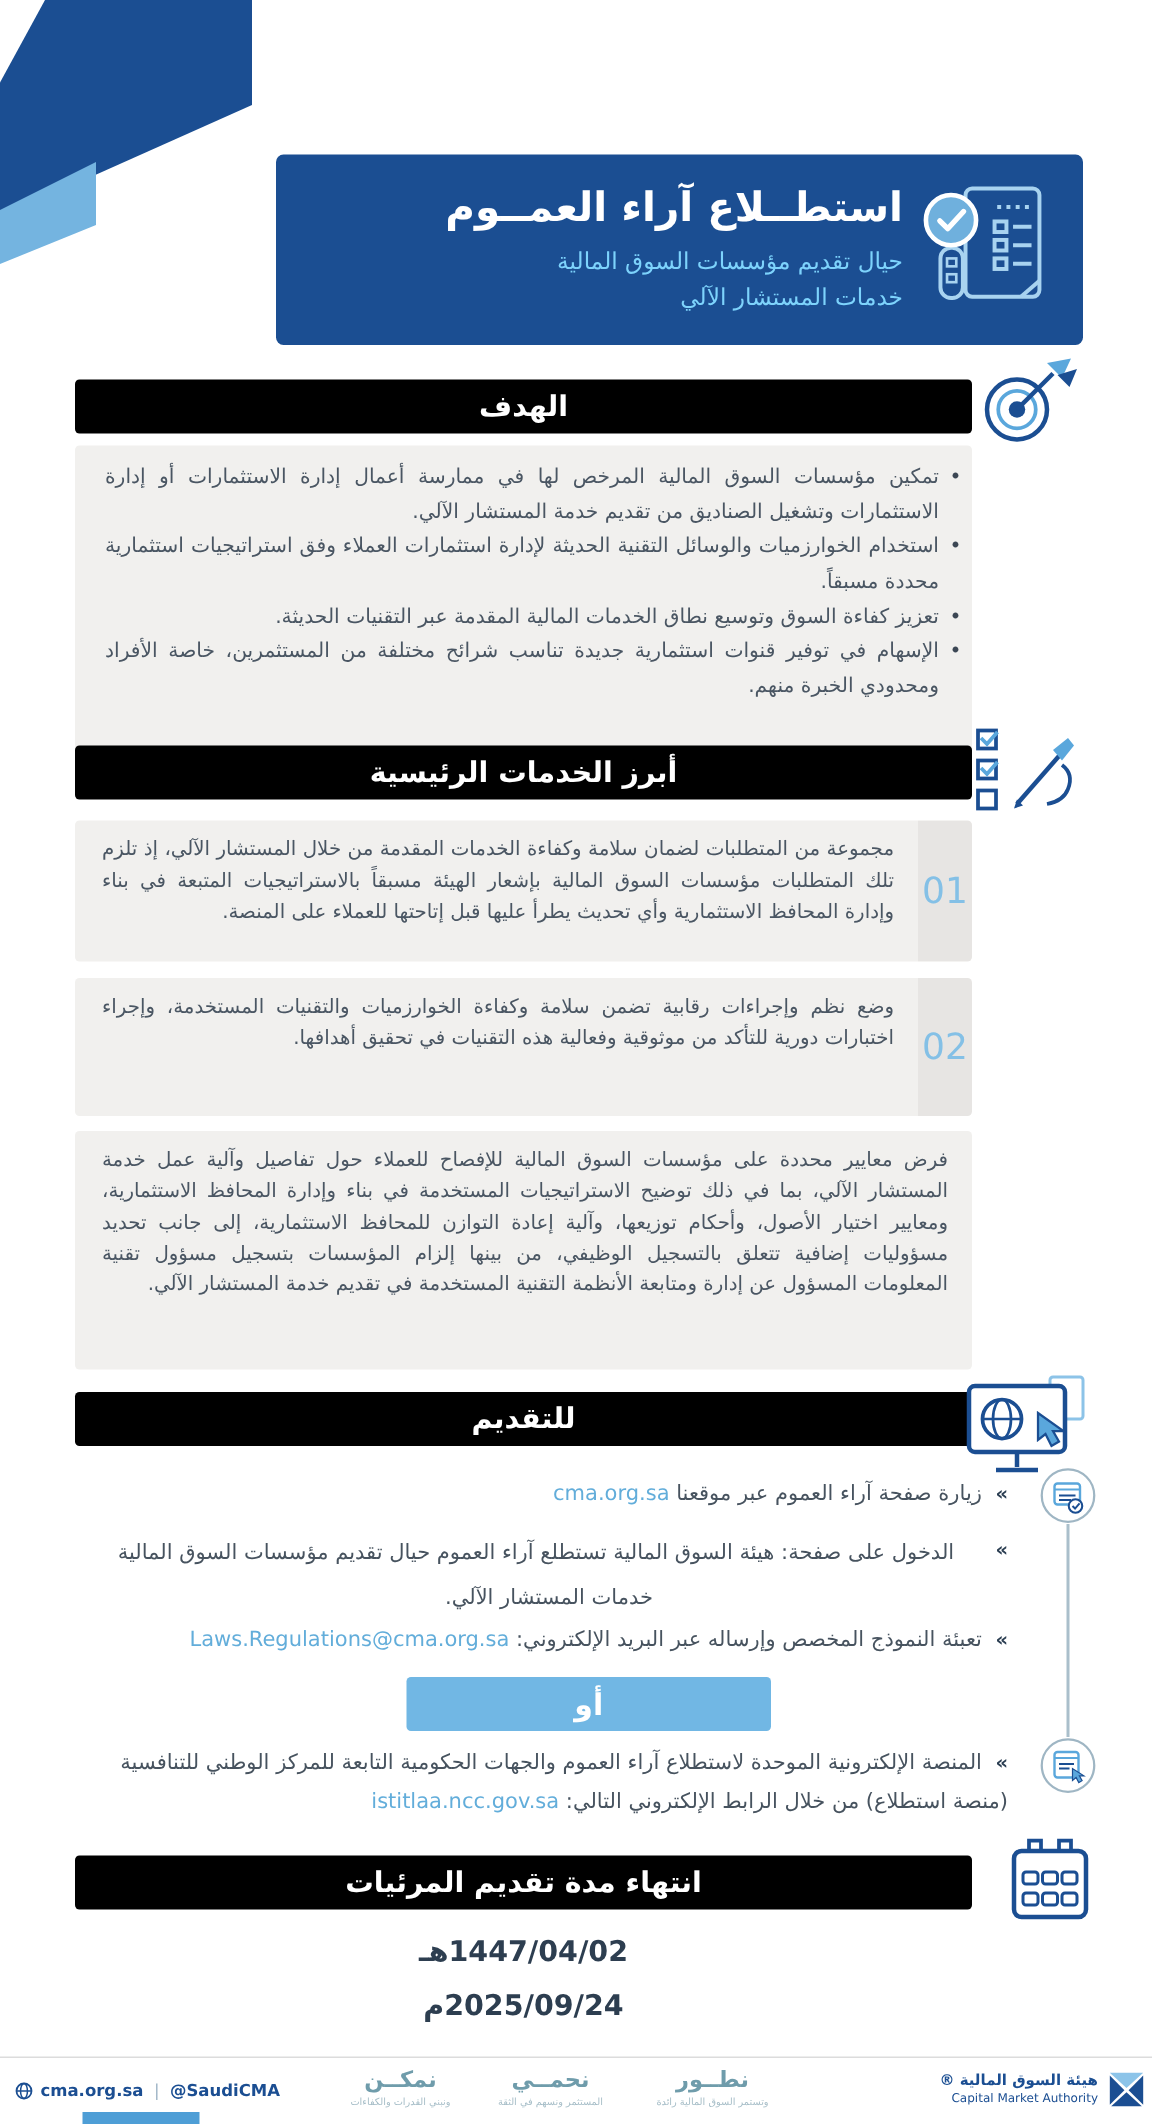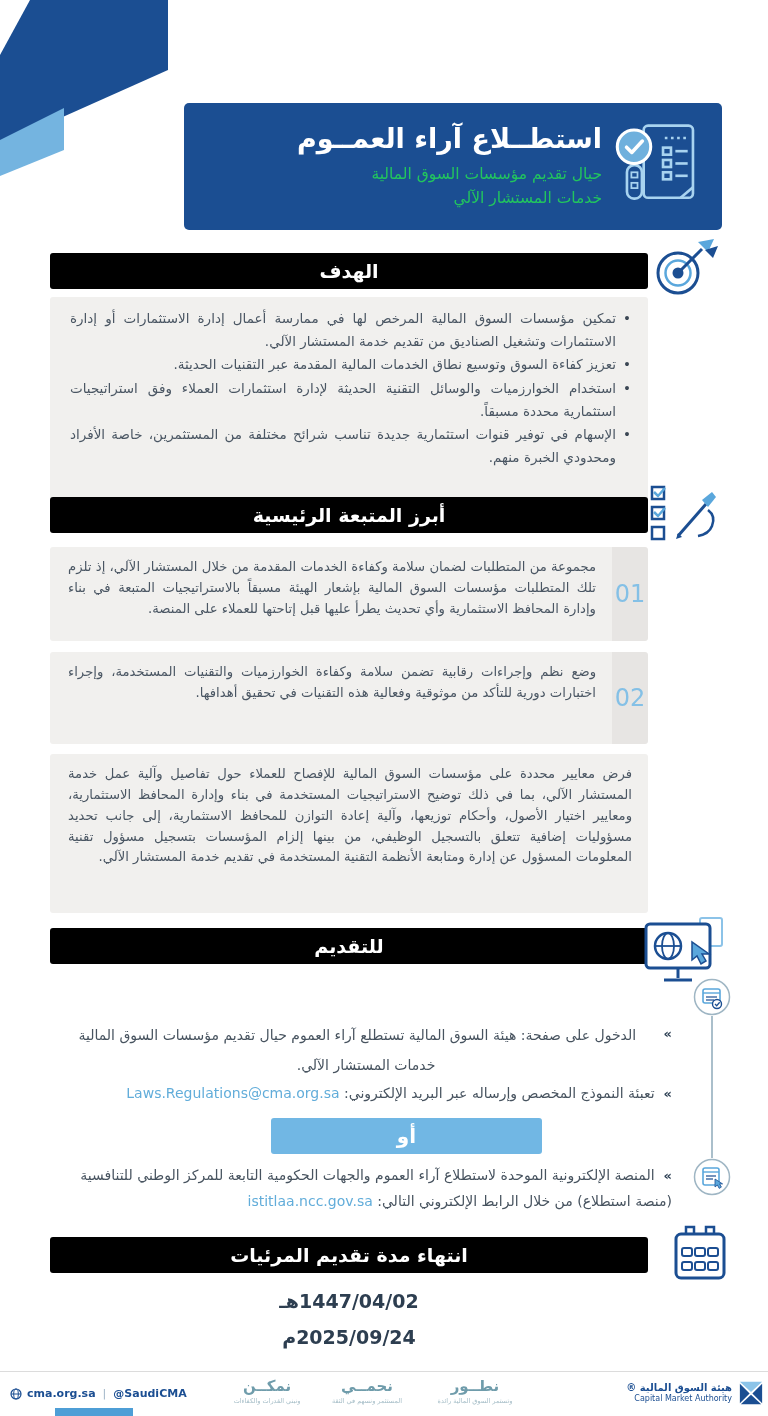--- a/index.html
+++ b/index.html
@@ -13,34 +13,34 @@
   
   .header-box{
     position:absolute;left:184px;top:103px;width:538px;height:127px;
     background:#1b4e92;border-radius:5px;
     display:flex;direction:rtl;align-items:center;
     padding:0 18px 0 16px;box-sizing:border-box;
   }
   .header-icon-wrap{width:96px;flex:0 0 96px;display:flex;justify-content:center;}
   .header-text{flex:1;padding-right:6px;}
   .header-title{color:#ffffff;font-size:27px;font-weight:bold;letter-spacing:0;line-height:1.2;}
-  .header-sub{color:#22c55e;font-size:15.5px;line-height:1.55;margin-top:7px;}
+  .header-sub{color:#7dd3fc;font-size:15.5px;line-height:1.55;margin-top:7px;}
   
   .bar{
     position:absolute;left:50px;width:598px;height:36px;background:#000000;
     border-radius:3px;color:#fff;font-weight:bold;font-size:19px;
     display:flex;align-items:center;justify-content:center;direction:rtl;
   }
   .section-icon{position:absolute;}
   
   .grey-box{
     position:absolute;left:50px;width:598px;background:#f1f0ee;border-radius:3px;
     box-sizing:border-box;overflow:hidden;direction:rtl;color:#4a5663;
   }
-  .goal-box{top:297px;height:234px;padding:10px 17px 10px 20px;}
+  .goal-box{top:297px;height:234px;padding:10px 7px 10px 20px;}
   .goal-box ul{margin:0;padding:0;list-style:none;}
   .goal-box li{
     position:relative;padding-right:15px;font-size:13.5px;line-height:1.72;
     text-align:justify;
   }
   .goal-box li::before{content:"•";position:absolute;right:0;top:0;color:#3c4754;}
   
   .ke-box{display:flex;direction:rtl;padding:0;}
   .ke-num{
     flex:0 0 36px;background:#e7e5e3;color:#84c0e6;font-size:24px;
@@ -58,21 +58,21 @@
   .sub-item{
     position:absolute;right:96px;width:612px;direction:rtl;text-align:right;
     color:#47535f;font-size:14px;line-height:1.6;
   }
   .sub-item .marker{color:#2b3e52;font-size:13px;font-weight:bold;margin-left:9px;}
   .sub-item .link{color:#62adda;}
   #sub2{line-height:2.15;text-align:center;}
   #sub2 .first{float:right;} 
   #sub4{line-height:1.85;}
   .or-box{
-    position:absolute;left:271px;top:1118px;width:271px;height:36px;background:#71b7e4;
+    position:absolute;left:271px;top:1118px;width:243px;height:36px;background:#71b7e4;
     border-radius:3px;color:#fff;font-weight:bold;font-size:20px;
     display:flex;align-items:center;justify-content:center;
   }
   .step-circle{position:absolute;width:38px;height:38px;}
   #circle-a{left:693px;top:978px;}
   #circle-d{left:693px;top:1158px;}
   .connector{position:absolute;left:711px;top:1016px;width:2px;height:142px;background:#aabfcb;}
   
   .dates{
     position:absolute;left:50px;top:1290px;width:598px;text-align:center;
@@ -149,28 +149,28 @@
     <circle cx="28" cy="35" r="20" fill="none" stroke="#1b4e92" stroke-width="3"></circle>
     <circle cx="28" cy="35" r="12.5" fill="none" stroke="#5aa7dc" stroke-width="2.5"></circle>
     <circle cx="28" cy="35" r="5.5" fill="#1b4e92"></circle>
     <line x1="28" y1="35" x2="52" y2="11" stroke="#1b4e92" stroke-width="3"></line>
     <polygon points="48,4 64,1 58,14" fill="#5aa7dc"></polygon>
     <polygon points="55,12 68,8 63,20" fill="#1b4e92"></polygon>
   </svg>
   <div class="grey-box goal-box">
     <ul>
       <li>تمكين مؤسسات السوق المالية المرخص لها في ممارسة أعمال إدارة الاستثمارات أو إدارة الاستثمارات وتشغيل الصناديق من تقديم خدمة المستشار الآلي.</li>
+      <li>استخدام الخوارزميات والوسائل التقنية الحديثة لإدارة استثمارات العملاء وفق استراتيجيات استثمارية محددة مسبقاً.</li>
       <li>تعزيز كفاءة السوق وتوسيع نطاق الخدمات المالية المقدمة عبر التقنيات الحديثة.</li>
-      <li>استخدام الخوارزميات والوسائل التقنية الحديثة لإدارة استثمارات العملاء وفق استراتيجيات استثمارية محددة مسبقاً.</li>
       <li>الإسهام في توفير قنوات استثمارية جديدة تناسب شرائح مختلفة من المستثمرين، خاصة الأفراد ومحدودي الخبرة منهم.</li>
     </ul>
   </div>
 
   <div class="bar" style="top:497px">
-    <span>أبرز المتبعة الرئيسية</span>
+    <span>أبرز الخدمات الرئيسية</span>
   </div>
   <svg class="section-icon" style="left:648px;top:484px" width="78" height="62" viewBox="0 0 78 62">
     <g fill="none" stroke="#1b4e92" stroke-width="2.5">
       <rect x="4" y="3" width="12" height="12"></rect>
       <rect x="4" y="23" width="12" height="12"></rect>
       <rect x="4" y="43" width="12" height="12"></rect>
     </g>
     <path d="M6 8 l4 4 l7 -8" fill="none" stroke="#5aa7dc" stroke-width="2.5"></path>
     <path d="M6 28 l4 4 l7 -8" fill="none" stroke="#5aa7dc" stroke-width="2.5"></path>
     <path d="M30 52 L58 20" stroke="#1b4e92" stroke-width="3" fill="none"></path>
@@ -198,20 +198,24 @@
     <rect x="56" y="2" width="22" height="28" rx="2" fill="#ffffff" stroke="#8cc3e8" stroke-width="2"></rect>
     <rect x="2" y="8" width="64" height="44" rx="4" fill="#ffffff" stroke="#1b4e92" stroke-width="3"></rect>
     <circle cx="24" cy="30" r="13" fill="none" stroke="#1b4e92" stroke-width="2.5"></circle>
     <ellipse cx="24" cy="30" rx="6" ry="13" fill="none" stroke="#1b4e92" stroke-width="1.8"></ellipse>
     <line x1="11" y1="30" x2="37" y2="30" stroke="#1b4e92" stroke-width="1.8"></line>
     <path d="M48 26 v18 l5 -4 l4 8 l5 -3 l-4 -7 h7 z" fill="#5aa7dc" stroke="#1b4e92" stroke-width="1.5"></path>
     <line x1="34" y1="52" x2="34" y2="62" stroke="#1b4e92" stroke-width="3"></line>
     <line x1="20" y1="64" x2="48" y2="64" stroke="#1b4e92" stroke-width="3"></line>
   </svg>
 
+  <div class="sub-item" id="sub1" style="top:985px">
+    <span class="marker" dir="ltr">«</span><span>زيارة صفحة آراء العموم عبر موقعنا</span>
+    <span class="link" dir="ltr">cma.org.sa</span>
+  </div>
 
   <div class="sub-item" id="sub2" style="top:1020px">
     <span class="marker first" dir="ltr">«</span><span>الدخول على صفحة: هيئة السوق المالية تستطلع آراء العموم حيال تقديم مؤسسات السوق المالية خدمات المستشار الآلي.</span>
   </div>
 
   <div class="sub-item" id="sub3" style="top:1082px">
     <span class="marker" dir="ltr">«</span><span>تعبئة النموذج المخصص وإرساله عبر البريد الإلكتروني:</span>
     <span class="link" dir="ltr">Laws.Regulations@cma.org.sa</span>
   </div>
 

